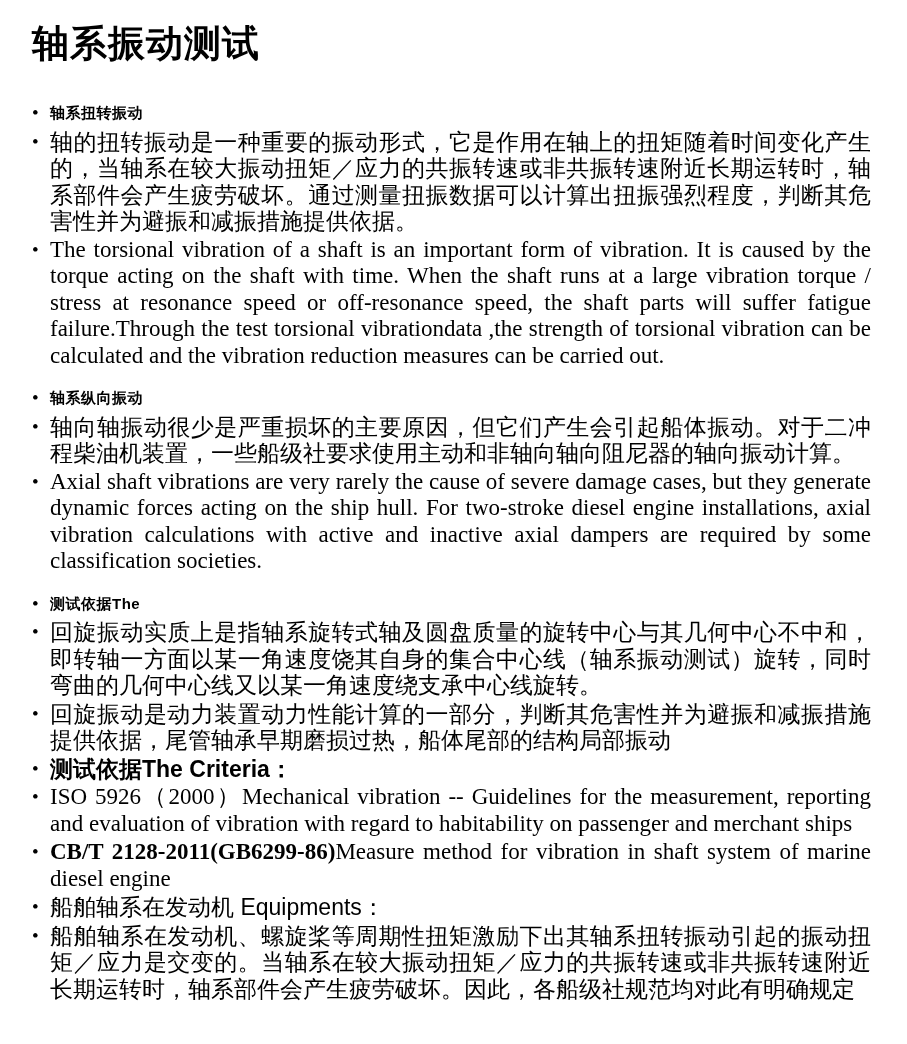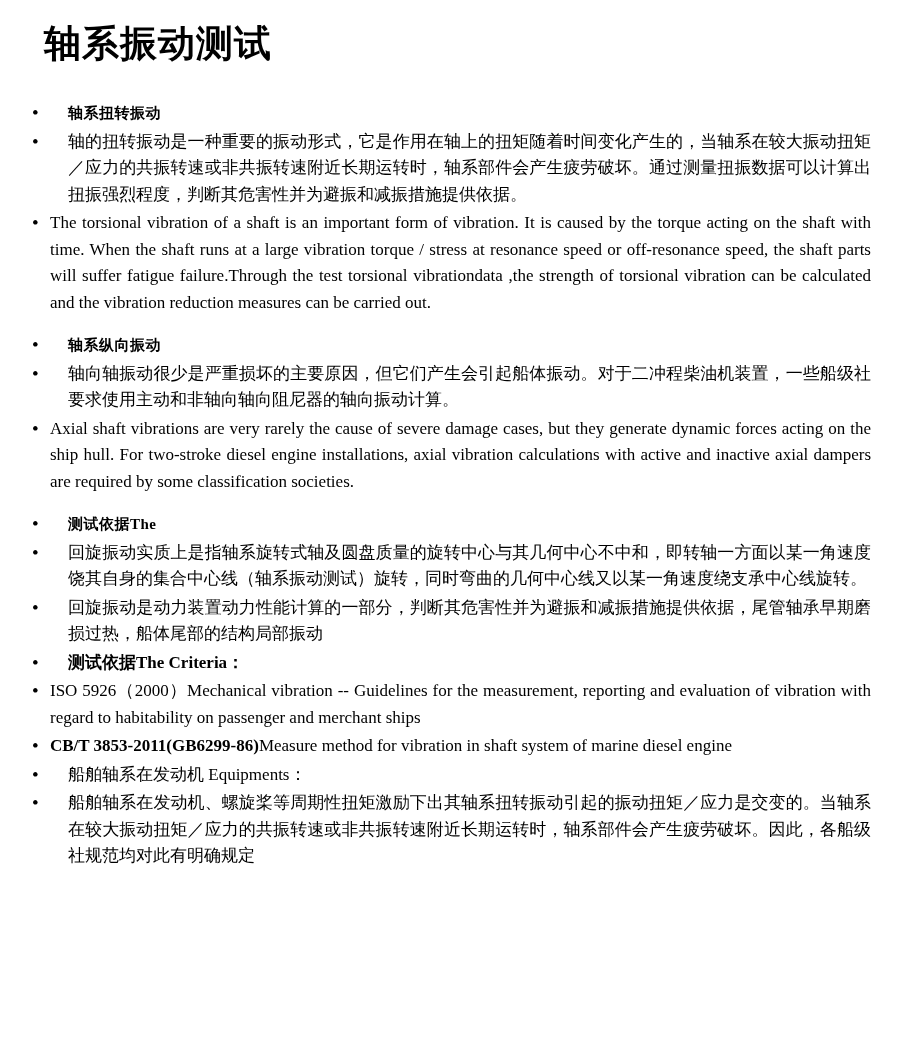--- a/index.html
+++ b/index.html
@@ -43,28 +43,27 @@
     width: 24px;
     min-width: 24px;
     font-size: 19px;
     line-height: 26px;
     text-align: left;
     padding-left: 6px;
     box-sizing: border-box;
   }
   .bullet-body {
     flex: 1;
-    font-size: 17px;
+    font-size: 23px;
     line-height: 26.5px;
     text-align: justify;
     padding-right: 6px;
   }
   .cjk {
-    font-family: Liberation Serif, serif;
-    margin-left: 18px;
+    font-family: Liberation Sans, sans-serif;
   }
   .heading-cn {
     font-weight: bold;
     font-size: 15px;
     letter-spacing: 0.5px;
   }
   .bold {
     font-weight: bold;
   }
   .spacer-sm {
@@ -125,21 +124,21 @@
     <li class="bullet-item">
       <span class="bullet-mark">•</span>
       <span class="bullet-body cjk bold">测试依据The Criteria：</span>
     </li>
     <li class="bullet-item">
       <span class="bullet-mark">•</span>
       <span class="bullet-body">ISO 5926（2000）Mechanical vibration -- Guidelines for the measurement, reporting and evaluation of vibration with regard to habitability on passenger and merchant ships</span>
     </li>
     <li class="bullet-item">
       <span class="bullet-mark">•</span>
-      <span class="bullet-body"><span class="bold">CB/T 3853-2011(GB6299-86)</span><span>Measure method for vibration in shaft system of marine diesel engine</span></span>
+      <span class="bullet-body"><span class="bold">CB/T 2128-2011(GB6299-86)</span><span>Measure method for vibration in shaft system of marine diesel engine</span></span>
     </li>
     <li class="bullet-item">
       <span class="bullet-mark">•</span>
       <span class="bullet-body cjk">船舶轴系在发动机 Equipments：</span>
     </li>
     <li class="bullet-item">
       <span class="bullet-mark">•</span>
       <span class="bullet-body cjk">船舶轴系在发动机、螺旋桨等周期性扭矩激励下出其轴系扭转振动引起的振动扭矩／应力是交变的。当轴系在较大振动扭矩／应力的共振转速或非共振转速附近长期运转时，轴系部件会产生疲劳破坏。因此，各船级社规范均对此有明确规定</span>
     </li>
 

